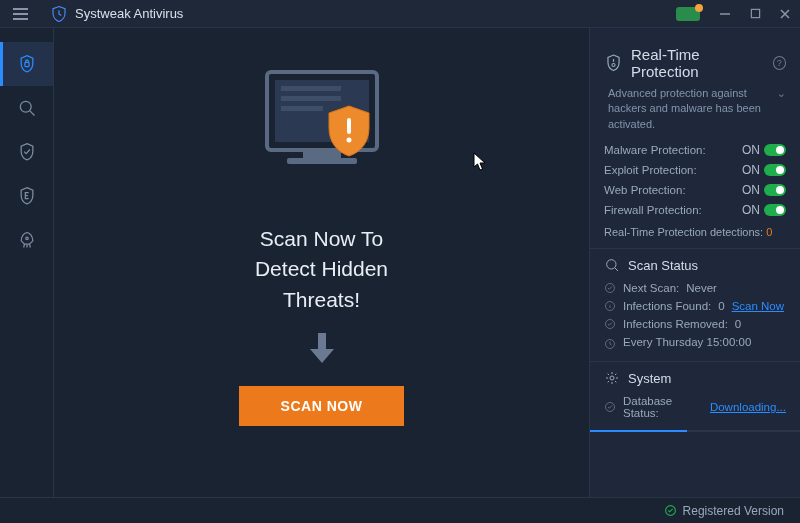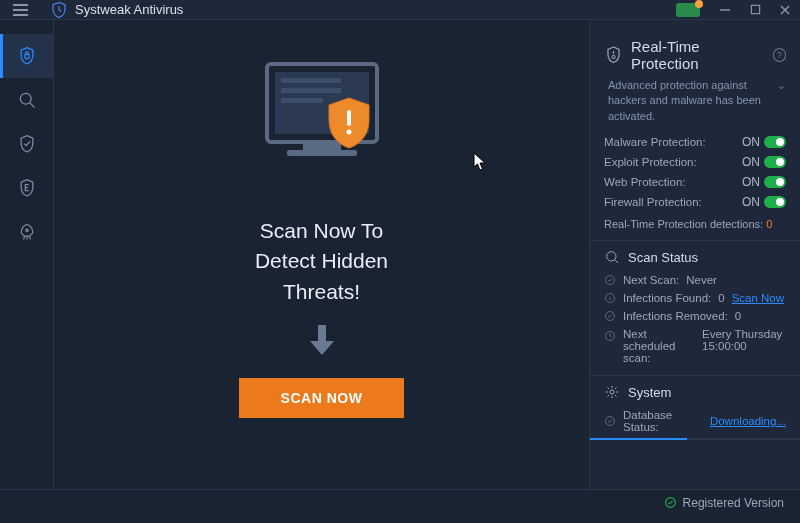--- a/index.html
+++ b/index.html
@@ -6,21 +6,21 @@
   body {
     width: 800px;
     height: 523px;
     background: #1a2332;
     font-family: "Segoe UI", Arial, sans-serif;
     color: #b8c4d4;
     overflow: hidden;
     font-size: 12px;
   }
   .titlebar {
-    height: 20px;
+    height: 28px;
     background: #1e2838;
     display: flex;
     align-items: center;
     padding: 0 6px;
     border-bottom: 1px solid #2a3548;
   }
   .titlebar .hamburger {
     width: 28px; height: 28px;
     display: flex; flex-direction: column;
     justify-content: center; align-items: center;
@@ -161,21 +161,21 @@
   .status-row {
     display:flex; align-items:center; gap:7px;
     padding: 3px 0;
     font-size:11.5px;
   }
   .status-row svg { width:12px; height:12px; stroke:#6b7a90; fill:none; stroke-width:1.6; flex-shrink:0; }
   .status-row .v { color:#9aa8bc; }
   .link { color:#2b8cff; text-decoration: underline; cursor:pointer; }
   .sys {
     position:relative;
-    padding-bottom:4px;
+    padding-bottom:10px;
   }
   .progress {
     position:absolute; left:0; right:0; bottom:0; height:2px; background:#2a3548;
   }
   .progress .fill { height:100%; width:46%; background:#2b8cff; }
   .footer {
     height: 26px;
     border-top: 1px solid #2a3548;
     display:flex; align-items:center;
     padding: 0 16px;
@@ -370,21 +370,20 @@
               <path d="M8 12 l2.5 2.5 L16 9"></path>
             </svg>
           <span>Infections Removed:</span>
           <span class="v">0</span>
         </div>
         <div class="status-row" style="align-items:flex-start;">
           <svg viewBox="0 0 24 24" style="margin-top:2px;">
               <circle cx="12" cy="12" r="9"></circle>
               <path d="M12 7 v5 l3 2"></path>
             </svg>
-          <span>Next scheduled scan:</span>
           <span class="v" style="text-align:left;">Every Thursday 15:00:00</span>
         </div>
       </div>
 
       <div class="rp-section sys">
         <div class="rp-title small">
           <svg width="16" height="16" viewBox="0 0 24 24">
               <circle cx="12" cy="12" r="3" fill="none" stroke="#9aa8bc" stroke-width="1.5"></circle>
               <path d="M12 3 v3 M12 18 v3 M3 12 h3 M18 12 h3 M5.5 5.5 l2 2 M16.5 16.5 l2 2 M18.5 5.5 l-2 2 M7.5 16.5 l-2 2" stroke="#9aa8bc" stroke-width="1.5"></path>
             </svg>

